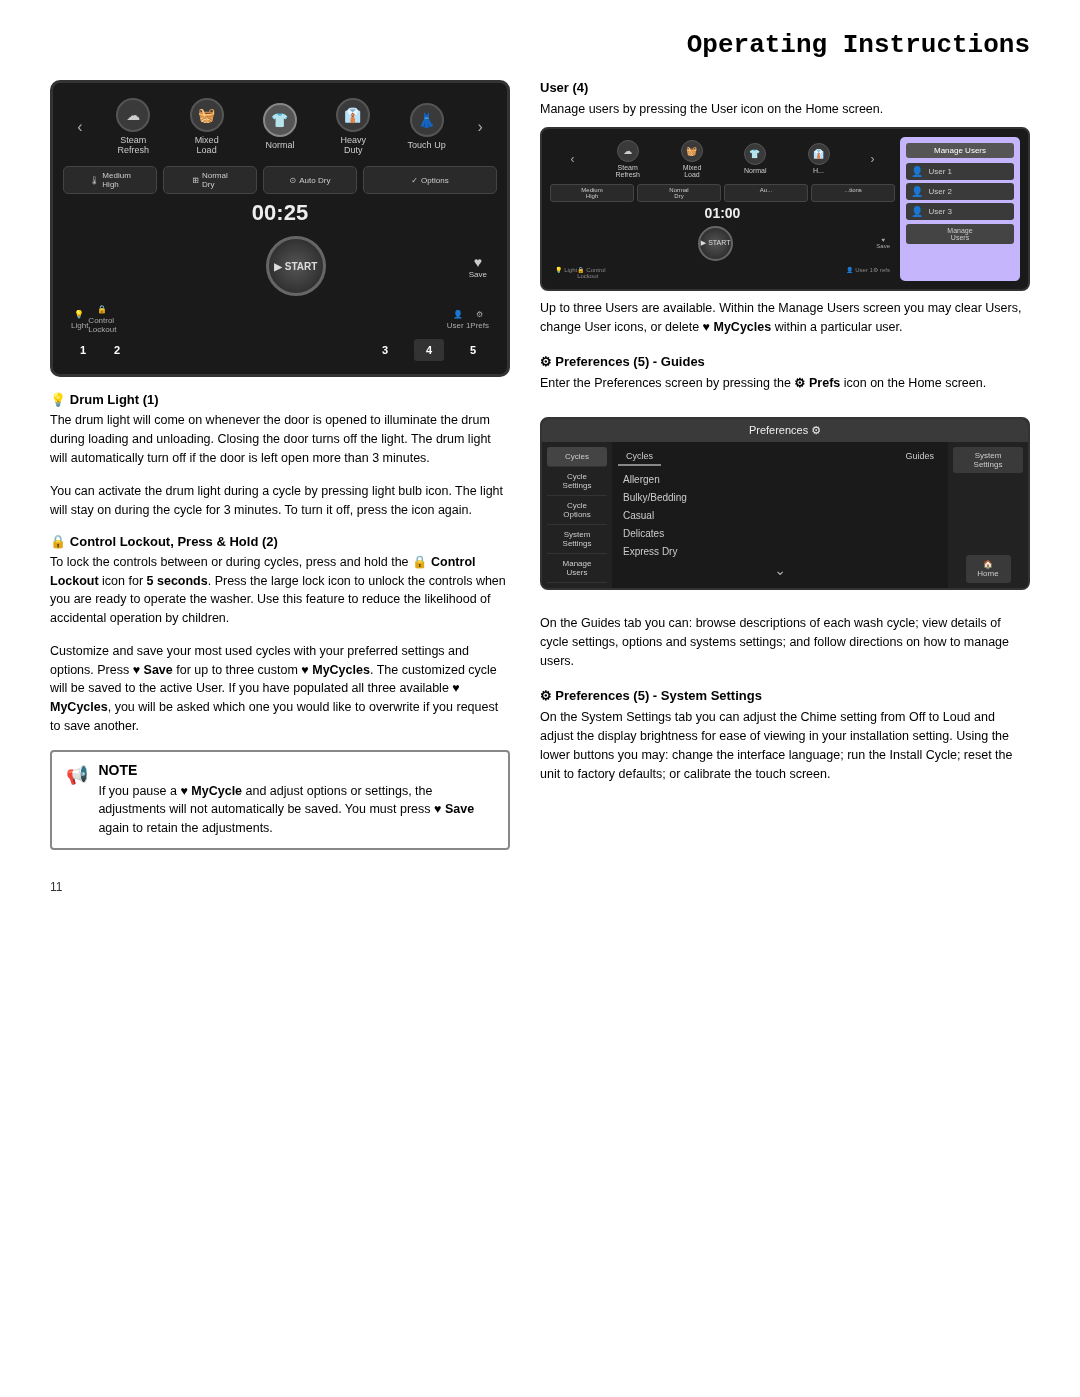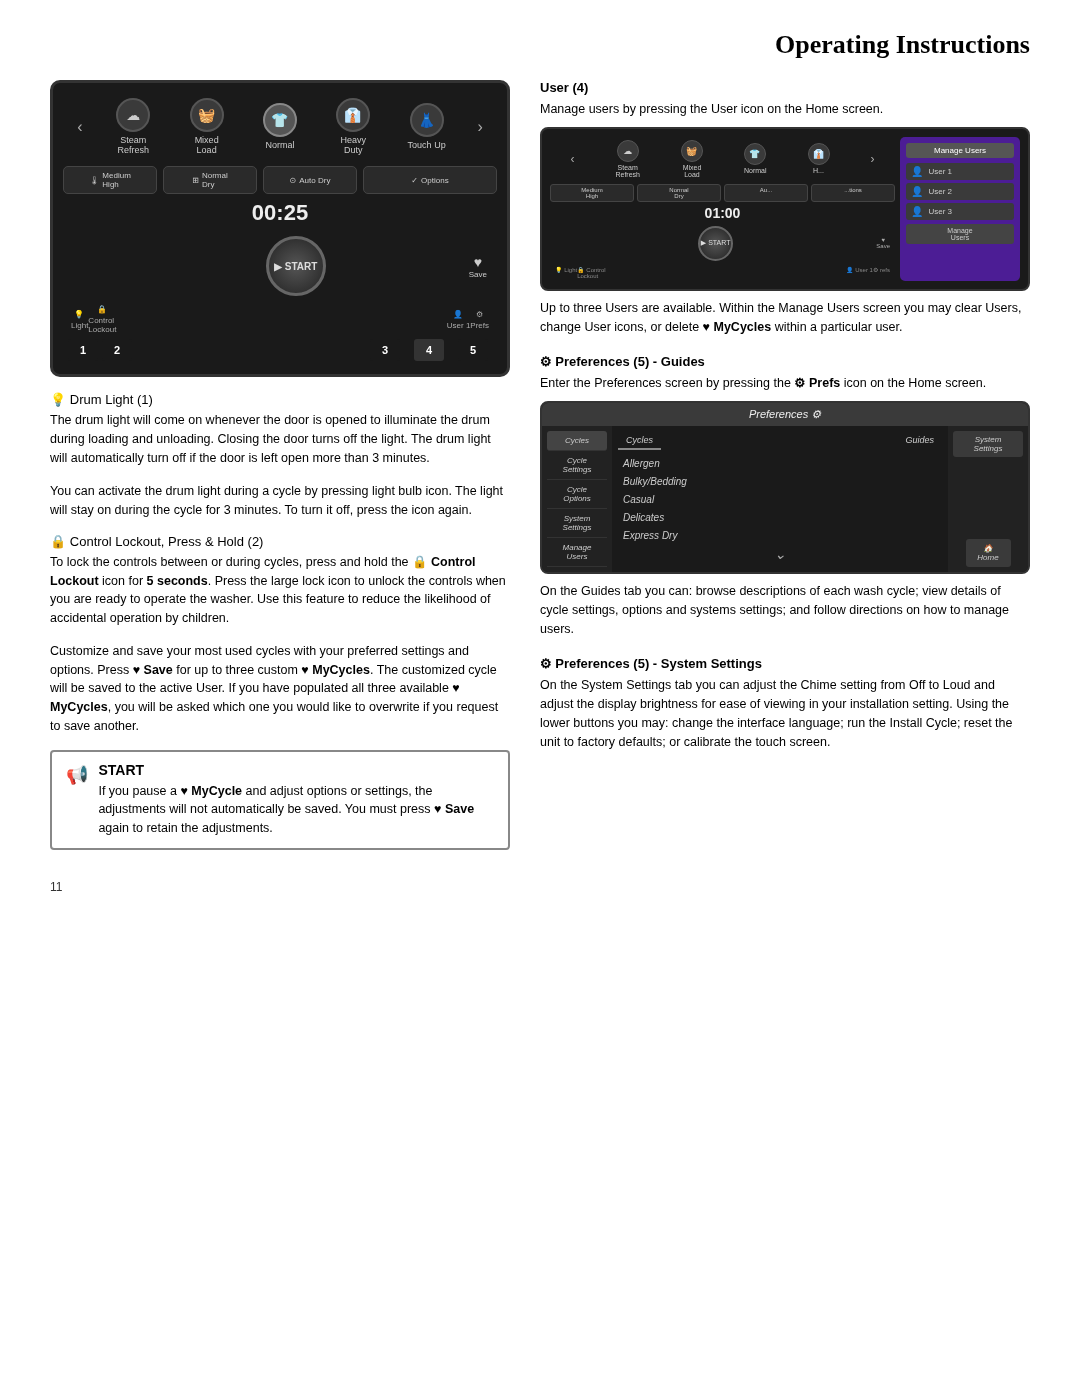--- a/index.html
+++ b/index.html
@@ -11,21 +11,21 @@
       width: 1080px;
       min-height: 1397px;
       padding: 30px 50px 40px 50px;
     }
 
     .page-title {
       text-align: right;
       font-size: 26px;
       font-weight: bold;
       margin-bottom: 20px;
-      font-family: Liberation Serif, serif;
+      font-family: Liberation Mono, monospace;
     }
 
     .section-title {
       font-size: 18px;
       font-weight: bold;
       margin-bottom: 10px;
     }
 
     .two-col {
       display: flex;
@@ -184,21 +184,21 @@
       justify-content: space-around;
       padding: 3px 5px;
     }
 
     
     .desc-section {
       margin-bottom: 14px;
     }
 
     .desc-title {
-      font-weight: normal;
+      font-weight: bold;
       font-size: 13px;
       margin-bottom: 4px;
     }
 
     .desc-body {
       font-size: 12.5px;
       line-height: 1.5;
     }
 
     
@@ -252,21 +252,21 @@
       background: #1a1a1a;
       border-radius: 8px;
       padding: 8px;
       margin: 8px 0;
       border: 2px solid #333;
       display: flex;
       gap: 5px;
     }
 
     .manage-users-panel {
-      background: #4c1d95;
+      background: #c4b5fd;
       border-radius: 5px;
       padding: 6px;
       width: 120px;
       flex-shrink: 0;
     }
 
     .manage-users-title {
       background: #555;
       color: #fff;
       font-size: 8px;
@@ -300,24 +300,23 @@
       padding: 3px;
       border-radius: 3px;
       margin-top: 4px;
     }
 
     
     .prefs-screen {
       background: #1a1a1a;
       border-radius: 8px;
       padding: 0;
-      margin: 8px 0;
+      margin: 24px 0;
       border: 2px solid #333;
       overflow: hidden;
-      font-style: italic;
     }
 
     .prefs-title-bar {
       background: #3a3a3a;
       color: #eee;
       font-size: 11px;
       text-align: center;
       padding: 5px;
     }
 
@@ -635,21 +634,21 @@
 
     <div class="desc-section">
       <div class="desc-body">
         Customize and save your most used cycles with your preferred settings and options. Press <span class="bold">♥ Save</span> for up to three custom <span class="bold">♥ MyCycles</span>. The customized cycle will be saved to the active User. If you have populated all three available <span class="bold">♥ MyCycles</span>, you will be asked which one you would like to overwrite if you request to save another.
       </div>
     </div>
 
     <div class="note-box">
       <div class="note-icon">📢</div>
       <div>
-        <div class="note-title">START</div>
+        <div class="note-title">NOTE</div>
         <div class="note-body">
           If you pause a <span class="bold">♥ MyCycle</span> and adjust options or settings, the adjustments will not automatically be saved. You must press <span class="bold">♥ Save</span> again to retain the adjustments.
         </div>
       </div>
     </div>
   </div>
 
   <div class="right-col">
 
     <div class="subsection">

